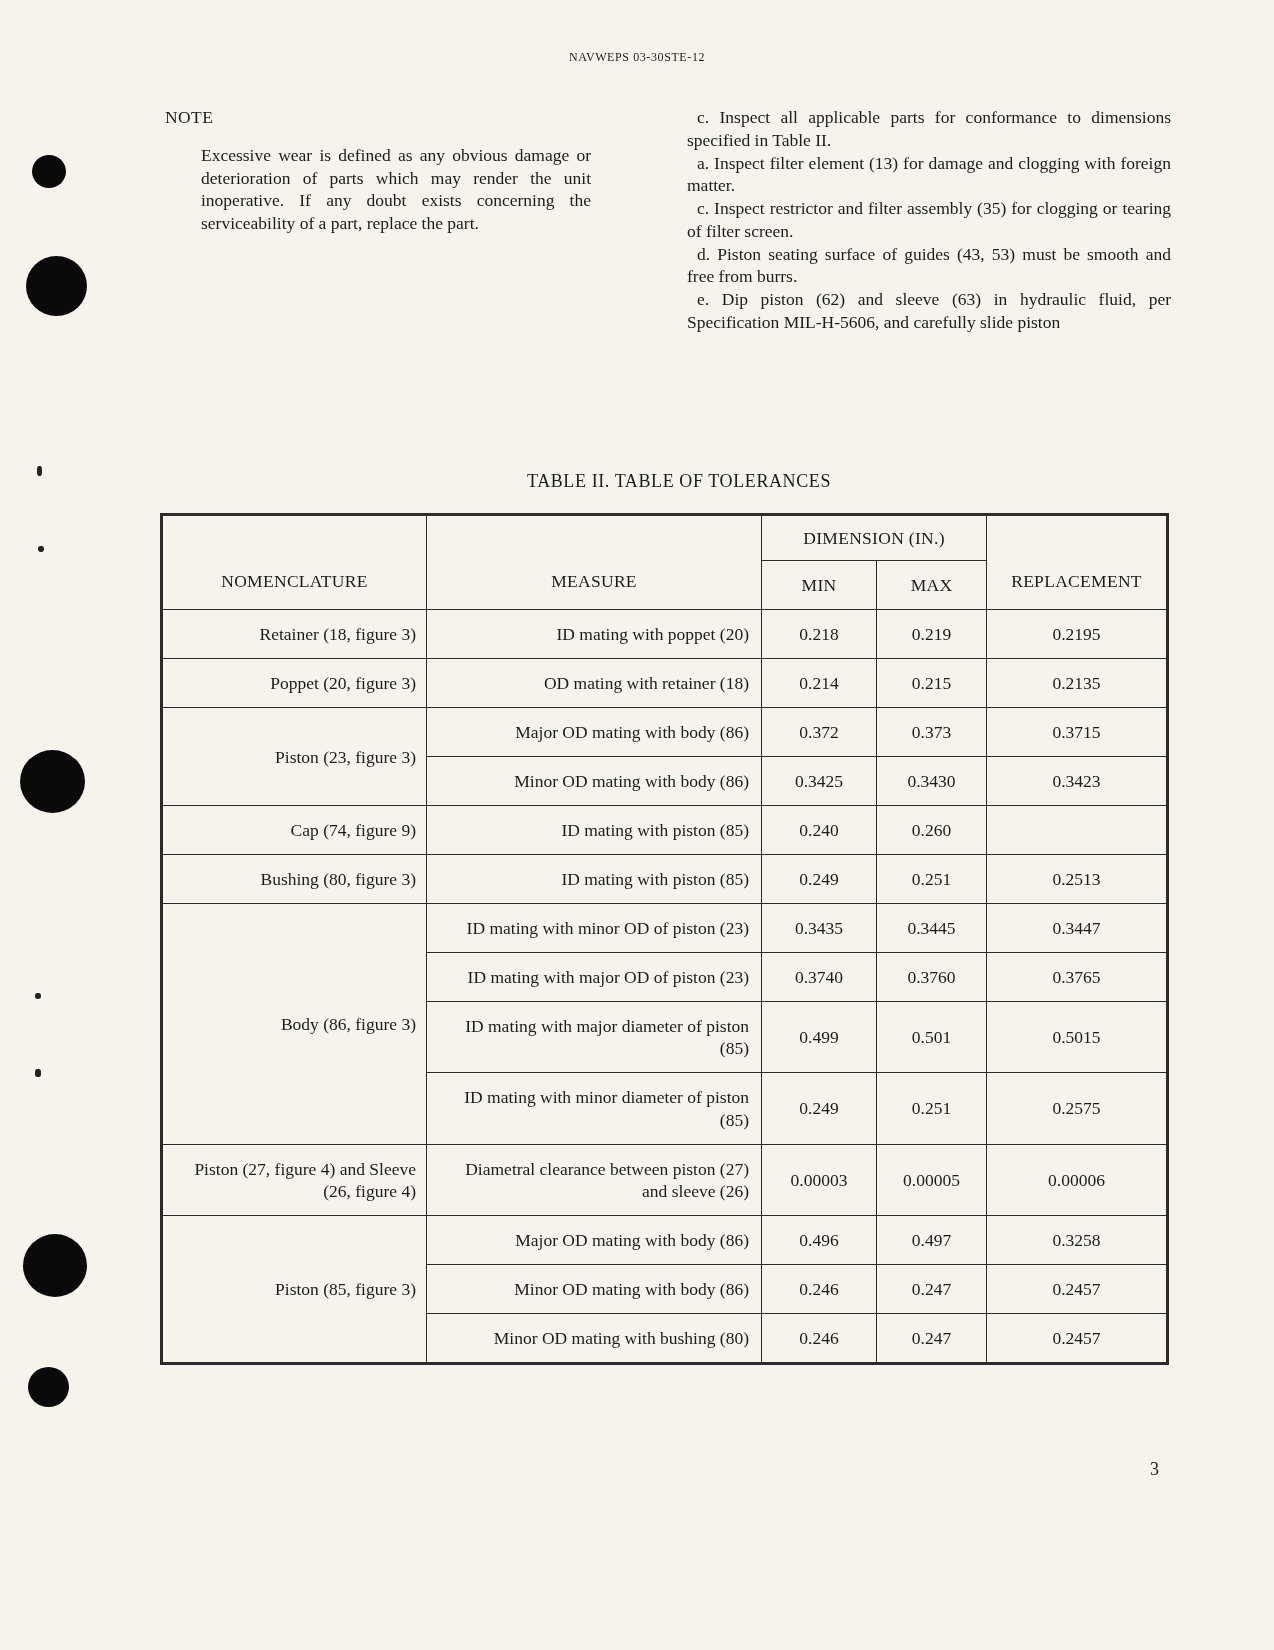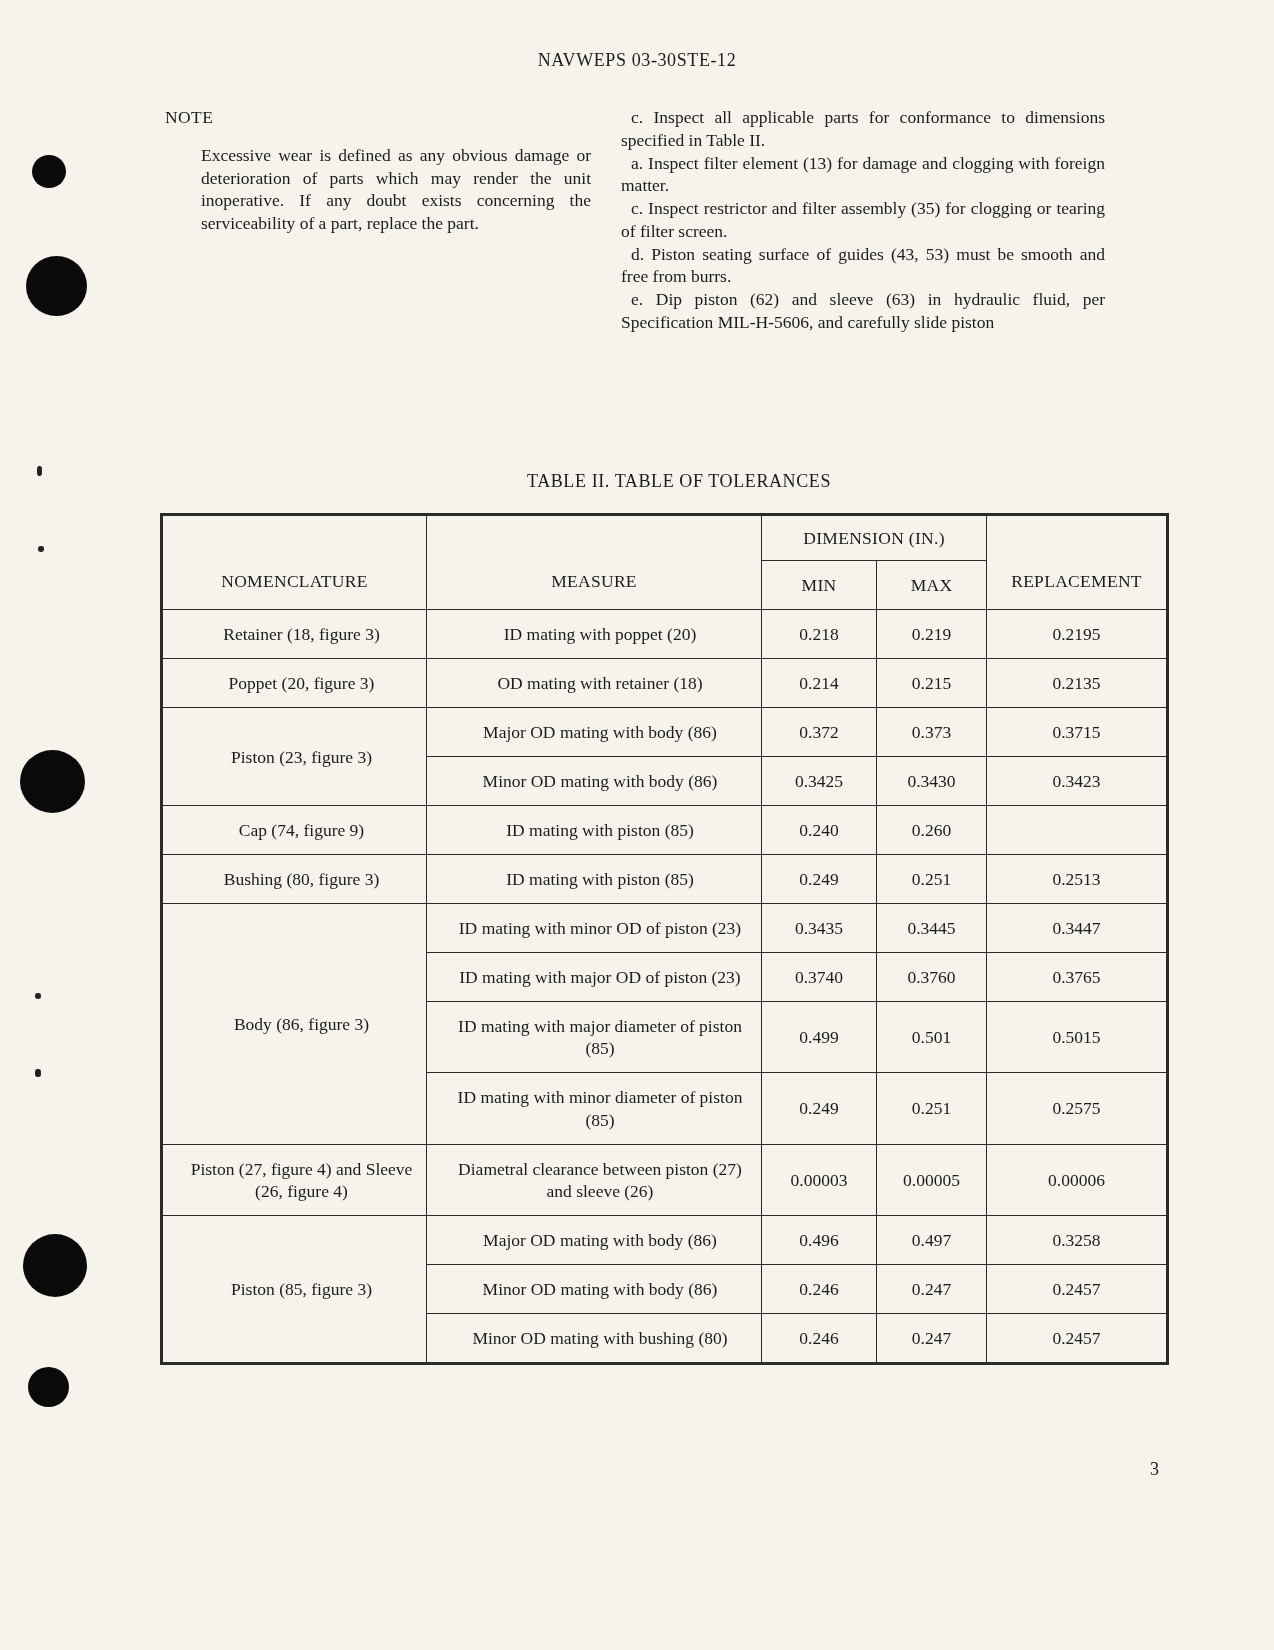--- a/index.html
+++ b/index.html
@@ -5,25 +5,25 @@
   html, body { margin:0; padding:0; overflow:hidden; }
   body {
     width:1274px; height:1650px;
     background:#f5f3ec;
     font-family:"Liberation Serif", serif;
     color:#1c1c1c;
     position:relative;
   }
   .doc-header {
     position:absolute; top:50px; left:0; width:1274px;
-    text-align:center; font-size:18px; letter-spacing:0.6px;
+    text-align:center; font-size:12px; letter-spacing:0.6px;
   }
   .columns {
     position:absolute; top:106px; left:165px; width:1006px;
-    display:flex; 
+    display:flex; gap:66px;
   }
   .col-left  { width:456px; }
   .col-right { width:484px; }
   .col-left p, .col-right p {
     font-size:17.5px; line-height:1.3; margin:0;
     text-align:justify;
   }
   .note-heading {
     text-align:center; font-size:17.5px; letter-spacing:0.4px;
     margin:16px 0 0 0;
@@ -45,22 +45,22 @@
     table-layout:fixed;
     width:1006px;
   }
   table.tolerances th, table.tolerances td {
     border:1.5px solid #2b2b2b;
     font-weight:normal;
   }
   th.span-head { vertical-align:bottom; padding:0 6px 17px 6px; text-align:center; letter-spacing:0.3px; }
   th.dim-head  { height:42px; vertical-align:middle; text-align:center; letter-spacing:0.3px; }
   th.minmax    { height:46px; vertical-align:middle; text-align:center; letter-spacing:0.3px; }
-  td.nomen   { text-align:center; vertical-align:middle; padding:13px 10px 13px 24px; }
-  td.measure { text-align:center; vertical-align:middle; padding:13px 12px 13px 24px;margin-left:48px; }
+  td.nomen   { text-align:right; vertical-align:middle; padding:13px 10px 13px 24px; }
+  td.measure { text-align:right; vertical-align:middle; padding:13px 12px 13px 24px;margin-left:48px; }
   td.num     { text-align:center; vertical-align:middle; padding:13px 4px; }
   .page-number {
     position:absolute; top:1459px; left:1150px; font-size:18px;
   }
   .dot {
     position:absolute; background:#0a0a0a; border-radius:50%;
   }
   .dot-1 { left:32px;  top:155px;  width:34px; height:33px; }
   .dot-2 { left:26px;  top:256px;  width:61px; height:60px; }
   .dot-3 { left:20px;  top:750px;  width:65px; height:63px; }

